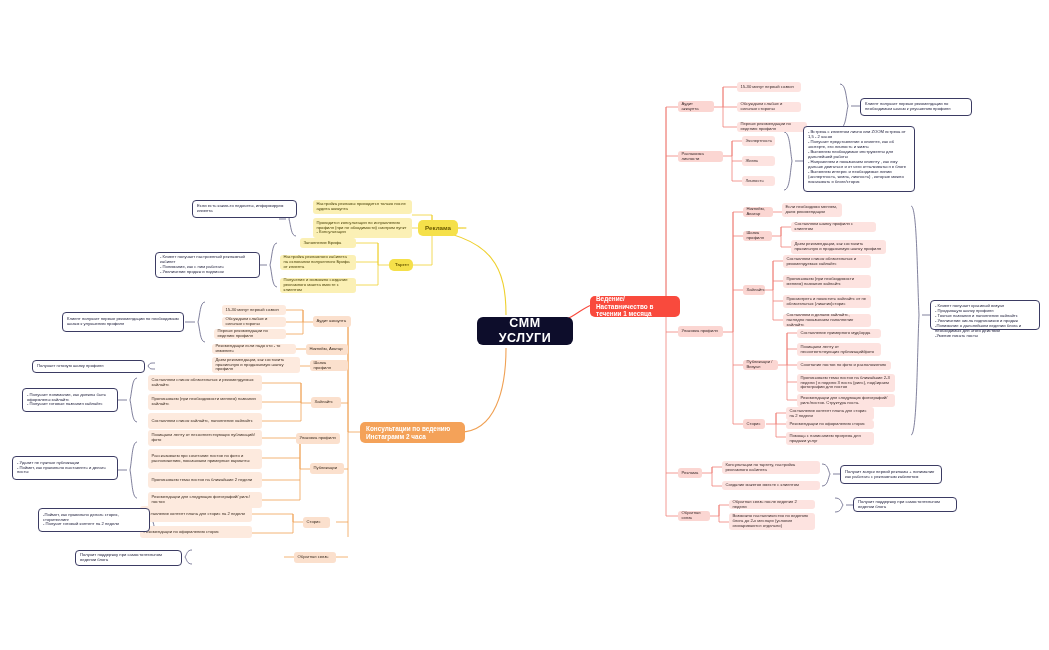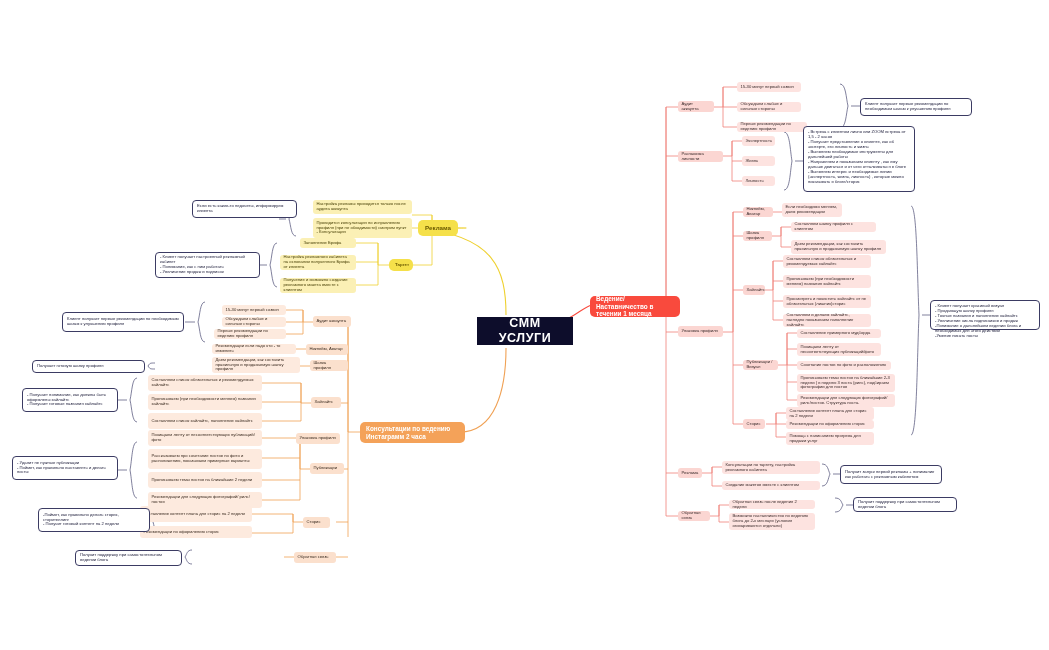--- a/index.html
+++ b/index.html
@@ -6,21 +6,21 @@
   body{width:1049px;height:650px;position:relative;overflow:hidden;
        font-family:"Liberation Sans","DejaVu Sans",sans-serif;}
   #canvas{position:absolute;left:0;top:0;width:1049px;height:650px;}
   svg.links{position:absolute;left:0;top:0;width:1049px;height:650px;pointer-events:none;}
 
   .node{position:absolute;box-sizing:border-box;border-radius:4px;
         line-height:1.18;display:flex;align-items:center;}
   .node span{display:block;width:100%;}
 
   
-  .n-root{background:#0d0d2b;color:#ffffff;border-radius:0;
+  .n-root{background:#0d0d2b;color:#ffffff;border-radius:6px;
           font-size:12.5px;letter-spacing:.6px;font-weight:600;
           justify-content:center;text-align:center;padding:6px 10px;}
 
   
   .n-red-main{background:#f94a3d;color:#ffffff;font-size:6.4px;font-weight:700;
               padding:4px 6px;border-radius:5px;}
   .n-orange-main{background:#f4a259;color:#ffffff;font-size:6.4px;font-weight:700;
                  padding:4px 6px;border-radius:5px;}
   .n-yellow-main{background:#f5e04a;color:#6b5a00;font-size:6.2px;font-weight:700;
                  padding:4px 6px;border-radius:5px;text-align:center;justify-content:center;}

